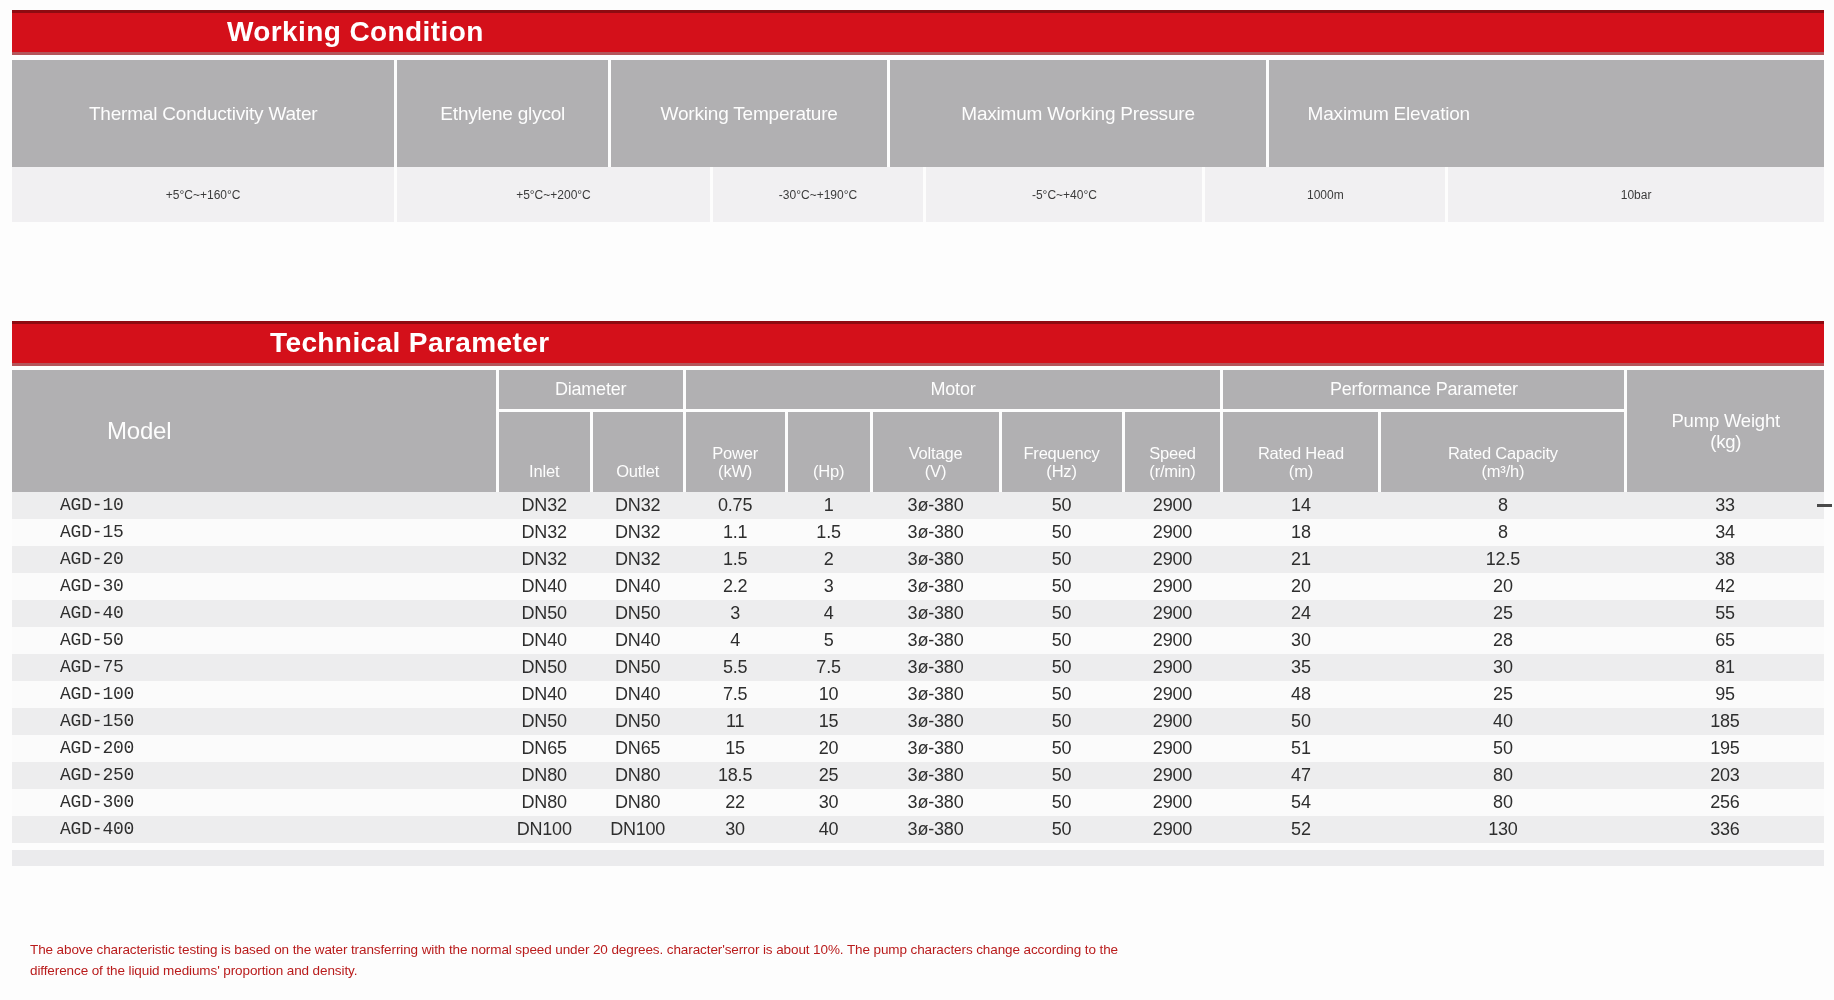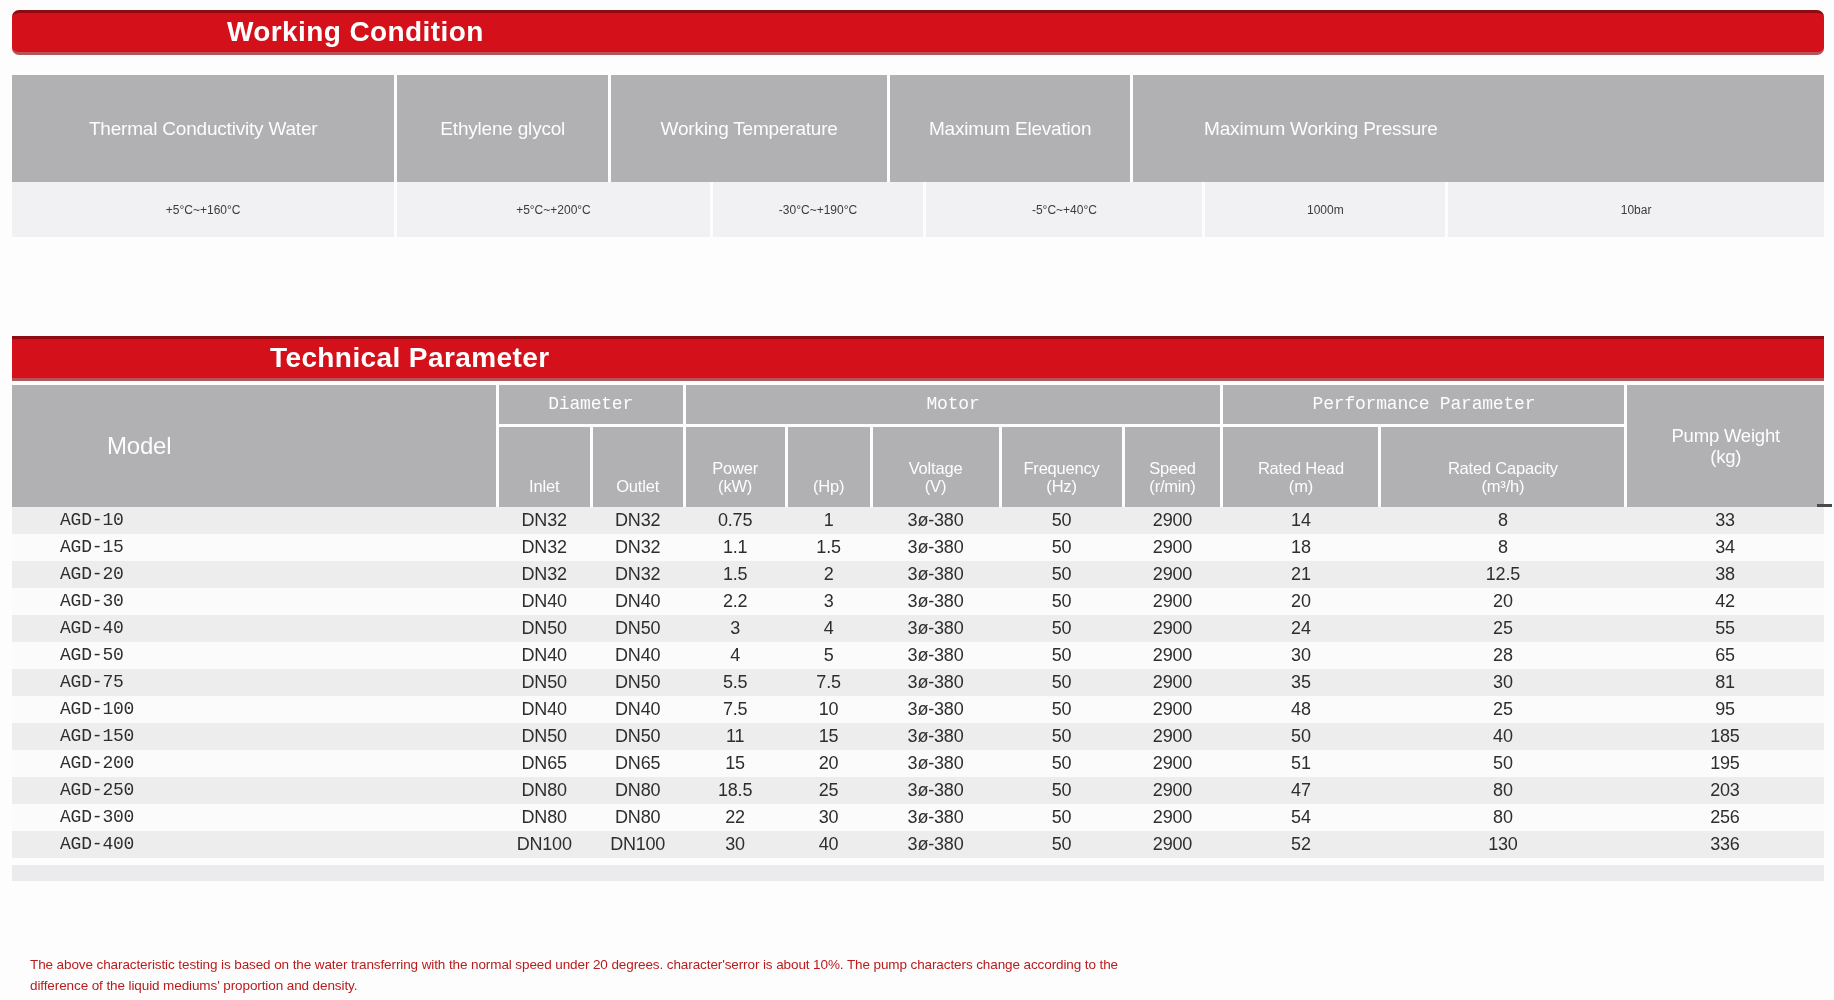--- a/index.html
+++ b/index.html
@@ -17,47 +17,47 @@
 
   
   .red-bar {
     height:45px; background:var(--accent,#d4101a);
     border-top:3px solid #8e0b11; border-bottom:3px solid #b4555a;
   }
   .red-bar .bar-title {
     display:inline-block; color:#ffffff; font-weight:bold;
     font-size:28px; line-height:38px; letter-spacing:0.4px;
   }
-  .wc-bar { margin-top:10px;border-radius:7px; }
+  .wc-bar { margin-top:10px; }
   .wc-bar .bar-title { margin-left:215px; }
   .tp-bar .bar-title { margin-left:258px; }
 
   
-  .wc-head { display:flex; height:107px; background:var(--gray,#b1b0b2); margin-top:20px; }
+  .wc-head { display:flex; height:107px; background:var(--gray,#b1b0b2); margin-top:5px; }
   .wc-cell {
     display:flex; align-items:center; justify-content:center;
     color:#fdfdfd; font-size:19px; letter-spacing:-0.2px;
     border-left:3px solid #fdfdfd; text-align:center;
   }
   .wc-cell:first-child, .wc-val:first-child { border-left:none; }
   .wc-vals { display:flex; height:55px; background:#f1f0f2; }
   .wc-val {
     display:flex; align-items:center; justify-content:center;
     color:#3b3b3b; font-size:12px; border-left:3px solid #fdfdfd;
   }
   .cw0{width:21.1%} .cw1{width:17.4%} .cw2{width:11.8%}
   .cw3{width:15.4%} .cw4{width:13.4%} .cw5{width:20.9%}
 
   
   .tp-wrap { margin-top:99px; }
   table.tp { border-collapse:collapse; width:1812px; table-layout:fixed; margin-top:4px; }
   .tp thead th { background:var(--gray,#b1b0b2); color:#fdfdfd; font-weight:normal; letter-spacing:-0.2px; }
   .tp .group-th {
     height:40px; font-size:18px; text-align:center;
-    border-bottom:3px solid #fdfdfd; border-left:3px solid #fdfdfd;font-family:Liberation Mono, monospace;
+    border-bottom:3px solid #fdfdfd; border-left:3px solid #fdfdfd;
   }
   .tp .sub-th {
     height:82px; vertical-align:bottom; padding-bottom:12px;
     font-size:16.5px; line-height:18px; text-align:center;
     border-left:3px solid #fdfdfd;
   }
   .tp .model-th {
     font-size:24px; text-align:left; padding-left:95px;
     vertical-align:middle; border-left:none;
   }
@@ -89,22 +89,22 @@
 <div class="page">
 
   <section class="tbl">
     <div class="red-bar wc-bar">
       <span class="bar-title">Working Condition</span>
     </div>
     <div class="wc-head">
       <div class="wc-cell cw0">Thermal Conductivity Water</div>
       <div class="wc-cell cw2">Ethylene glycol</div>
       <div class="wc-cell cw3">Working Temperature</div>
+      <div class="wc-cell cw5">Maximum Working Pressure</div>
       <div class="wc-cell cw4">Maximum Elevation</div>
-      <div class="wc-cell cw5">Maximum Working Pressure</div>
     </div>
     <div class="wc-vals">
       <div class="wc-val cw0">+5°C~+160°C</div>
       <div class="wc-val cw1">+5°C~+200°C</div>
       <div class="wc-val cw2">-30°C~+190°C</div>
       <div class="wc-val cw3">-5°C~+40°C</div>
       <div class="wc-val cw4">1000m</div>
       <div class="wc-val cw5">10bar</div>
     </div>
   </section>

